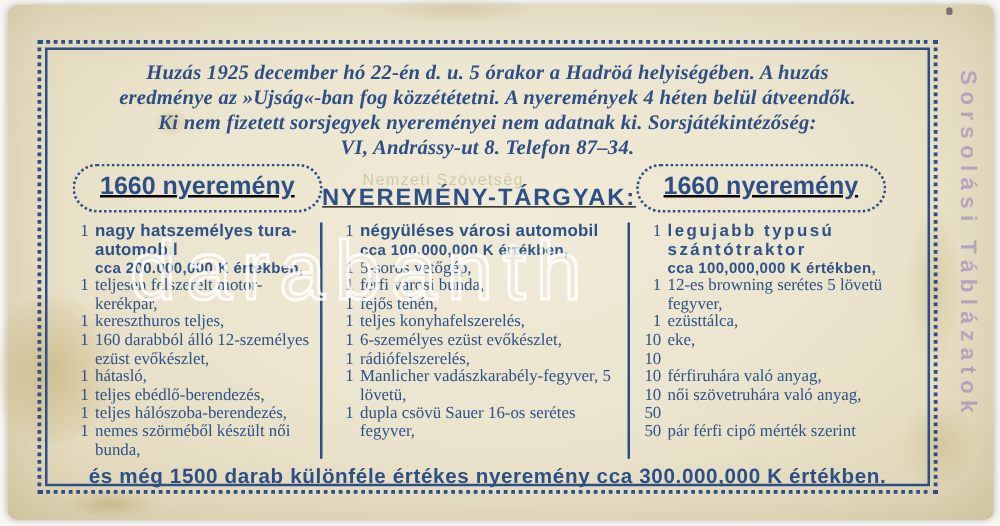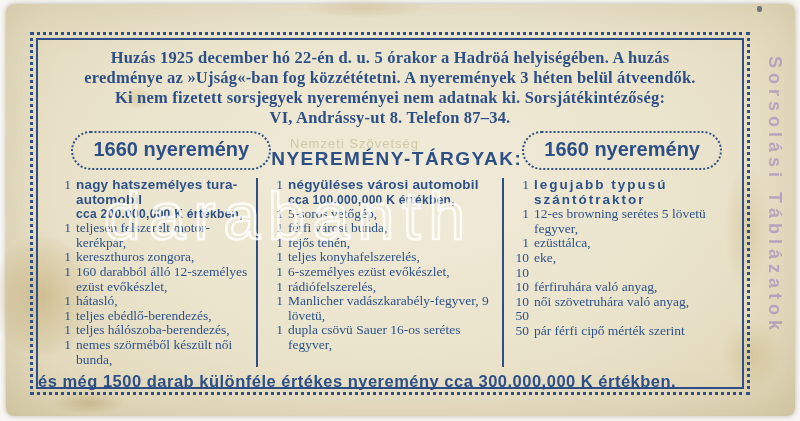--- a/index.html
+++ b/index.html
@@ -39,29 +39,29 @@
   }
   .frame-inner{
     position:absolute;inset:3px;
     border:2px solid #2d4f86;
     padding:0;
   }
   
   .header{
     margin:8px 16px 0;
     font-family:"Liberation Serif",serif;
-    font-weight:bold;
+    font-style:italic;font-weight:bold;
     font-size:16.5px;line-height:20px;
     color:#2d4f86;text-align:center;
     letter-spacing:.2px;
   }
   
   .midrow{
-    display:flex;align-items:flex-start;justify-content:flex-end;
-    padding:3px 20px 0;height:42px;
+    display:flex;align-items:flex-start;justify-content:flex-start;
+    padding:3px 20px 0;height:42px;text-decoration:underline;
   }
   .badge{
     border:2px dotted #2d4f86;border-radius:26px;
     padding:5px 20px 7px;
     font-weight:bold;font-size:20px;color:#2d4f86;
     white-space:nowrap;
   }
   .section-title{
     margin-top:17px;
     font-weight:bold;font-size:19px;letter-spacing:1.5px;
@@ -86,21 +86,21 @@
     font-family:"Liberation Sans",sans-serif;
     font-weight:bold;font-size:13.5px;letter-spacing:.2px;
   }
   .item.tracked .txt{letter-spacing:2px;}
   .subnote{
     font-weight:bold;font-size:12px;line-height:14px;
     color:#2e5288;margin-left:23px;letter-spacing:.3px;
   }
   
   .footer{
-    text-align:left;margin-top:5px;
+    text-align:center;margin-top:5px;
     font-weight:bold;font-size:16.5px;letter-spacing:.5px;
     color:#2d4f86;
   }
   
   .watermark{
     position:absolute;left:104px;top:178px;
     font-weight:normal;font-size:66px;letter-spacing:8px;
     color:transparent;
     -webkit-text-stroke:2.5px rgba(255,255,255,.82);
     pointer-events:none;
@@ -131,21 +131,21 @@
     <div class="stain s3"></div>
     <div class="stain s4"></div>
     <div class="stain s5"></div>
     <div class="stain s6"></div>
 
     <div class="frame-outer">
       <div class="frame-inner">
 
         <div class="header">
           <div>Huzás 1925 december hó 22-én d. u. 5 órakor a Hadröá helyiségében. A huzás</div>
-          <div>eredménye az »Ujság«-ban fog közzététetni. A nyeremények 3 héten belül átveendők.</div>
+          <div>eredménye az »Ujság«-ban fog közzététetni. A nyeremények 4 héten belül átveendők.</div>
           <div>Ki nem fizetett sorsjegyek nyereményei nem adatnak ki. Sorsjátékintézőség:</div>
           <div>VI, Andrássy-ut 8. Telefon 87–34.</div>
         </div>
 
         <div class="midrow">
           <div class="badge">1660 nyeremény</div>
           <div class="section-title">NYEREMÉNY-TÁRGYAK:</div>
           <div class="badge">1660 nyeremény</div>
         </div>
 
@@ -155,21 +155,21 @@
                 <span class="qty">1</span>
                 <span class="txt">nagy hatszemélyes tura-automobil</span>
               </div>
               <div class="subnote">cca 200.000,000 K értékben,</div>
               <div class="item">
                 <span class="qty">1</span>
                 <span class="txt">teljesen felszerelt motor-kerékpár,</span>
               </div>
               <div class="item">
                 <span class="qty">1</span>
-                <span class="txt">kereszthuros zongora,</span>
+                <span class="txt">kereszthuros teljes,</span>
               </div>
               <div class="item">
                 <span class="qty">1</span>
                 <span class="txt">160 darabból álló 12-személyes ezüst evőkészlet,</span>
               </div>
               <div class="item">
                 <span class="qty">1</span>
                 <span class="txt">hátasló,</span>
               </div>
               <div class="item">
@@ -210,32 +210,33 @@
               <div class="item">
                 <span class="qty">1</span>
                 <span class="txt">6-személyes ezüst evőkészlet,</span>
               </div>
               <div class="item">
                 <span class="qty">1</span>
                 <span class="txt">rádiófelszerelés,</span>
               </div>
               <div class="item">
                 <span class="qty">1</span>
-                <span class="txt">Manlicher vadászkarabély-fegyver, 9 lövetü,</span>
+                <span class="txt">Manlicher vadászkarabély-fegyver, 5 lövetü,</span>
               </div>
               <div class="item">
                 <span class="qty">1</span>
                 <span class="txt">dupla csövü Sauer 16-os serétes fegyver,</span>
               </div>
             </div>
           <div class="col c2">
               <div class="item bold tracked">
                 <span class="qty">1</span>
                 <span class="txt">legujabb typusú szántótraktor</span>
               </div>
+              <div class="subnote">cca 100,000,000 K értékben,</div>
               <div class="item">
                 <span class="qty">1</span>
                 <span class="txt">12-es browning serétes 5 lövetü fegyver,</span>
               </div>
               <div class="item">
                 <span class="qty">1</span>
                 <span class="txt">ezüsttálca,</span>
               </div>
               <div class="item">
                 <span class="qty">10</span>

